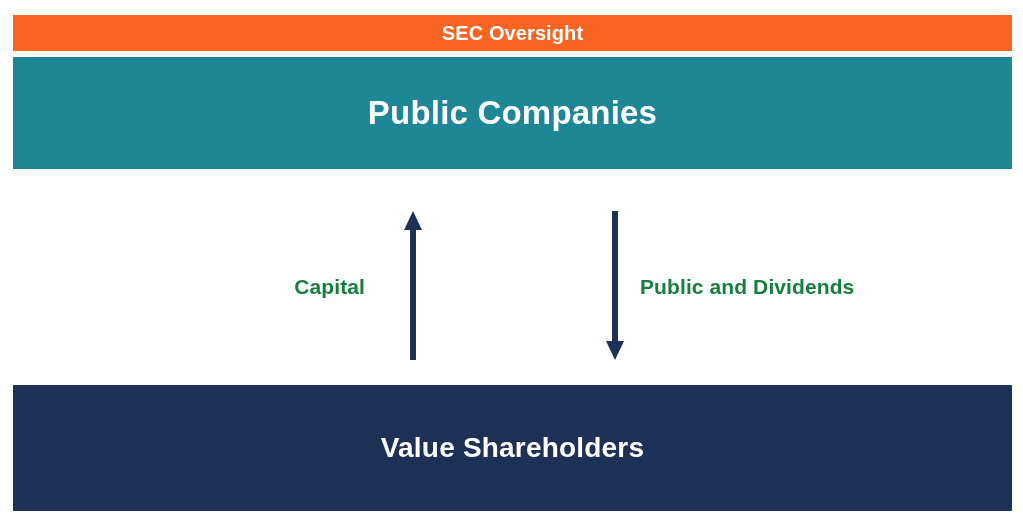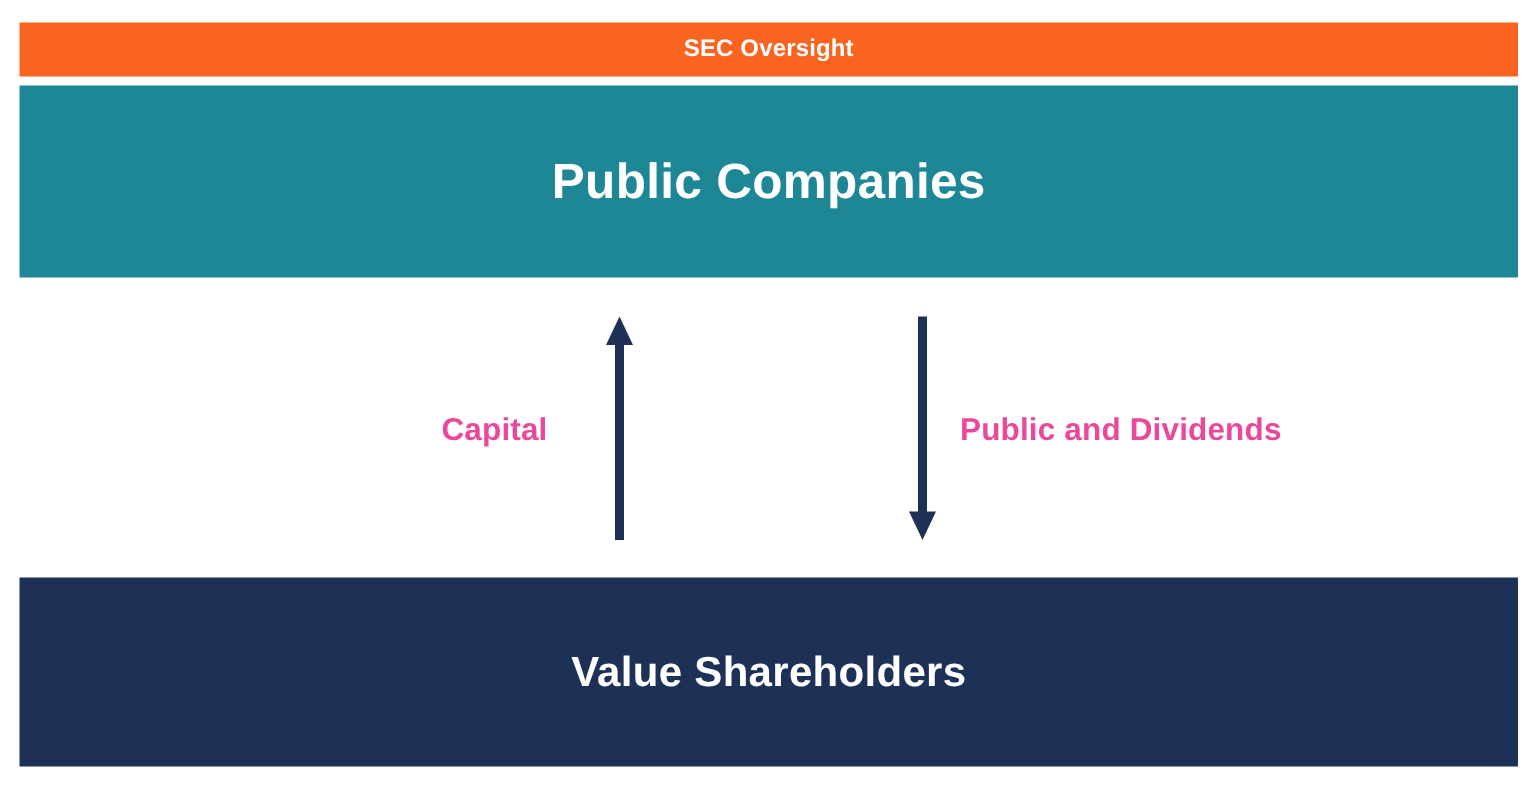--- a/index.html
+++ b/index.html
@@ -41,27 +41,27 @@
     white-space: nowrap;
   }
 
   
   #sec-oversight-band {
     top: 15px;
     height: 36px;
     background: #f96421;
   }
   #sec-oversight-band .band-label {
-    font-size: 16px;
+    font-size: 20px;
   }
 
   
   #public-companies-band {
     top: 57px;
-    height: 128px;
+    height: 112px;
     background: #1e8795;
     align-items: center;
   }
   #public-companies-band .band-label {
     font-size: 33px;
     letter-spacing: 0.2px;
   }
 
   
   #public-shareholders-band {
@@ -97,21 +97,21 @@
   }
 
   
   #value-dividends-arrow {
     left: 595px;
     width: 40px;
   }
 
   .flow-label {
     position: absolute;
-    color: #ec4899;
+    color: #15803d;
     font-weight: bold;
     font-size: 21px;
     white-space: nowrap;
     line-height: 1;
     letter-spacing: 0.1px;
   }
 
   #capital-label {
     right: 658px;     
     top: 91px;        

